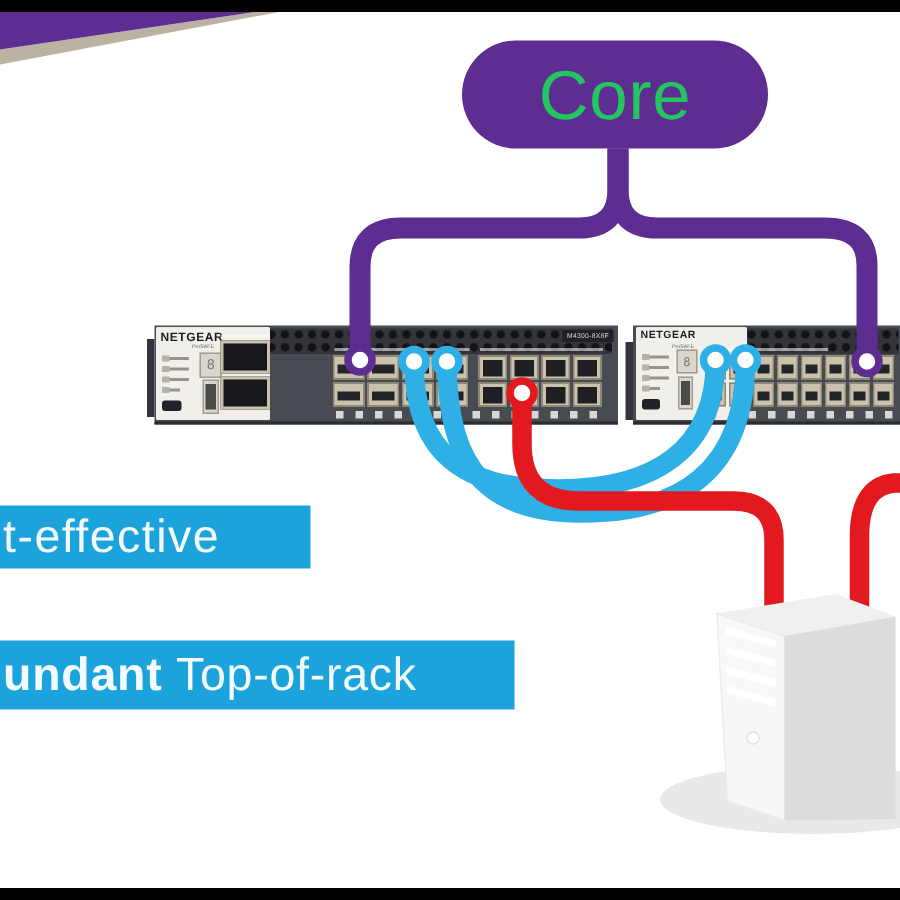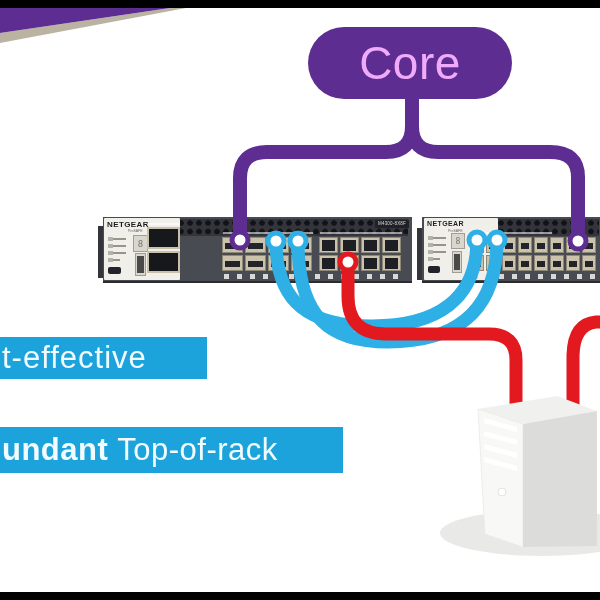--- a/index.html
+++ b/index.html
@@ -10,21 +10,21 @@
   
   .letterbox{left:0;width:600px;height:8px;background:#000;z-index:10;}
   #bar-top{top:0;} #bar-bottom{top:592px;}
 
   
   #ribbon{left:0;top:8px;z-index:6;}
 
   
   #core-box{left:308px;top:27px;width:204px;height:72px;background:#5E2D91;
             border-radius:36px;z-index:2;display:flex;align-items:center;justify-content:center;}
-  #core-box .core-label{color:#f0abfc;font-size:46px;letter-spacing:.5px;}
+  #core-box .core-label{color:#22c55e;font-size:46px;letter-spacing:.5px;}
 
   
   #net-svg{left:0;top:0;z-index:3;}
 
   
   .switch{background:#494B53;border-bottom:2px solid #2B2C31;box-sizing:border-box;z-index:2;}
   #switch-left{left:103px;top:217px;width:309px;height:66px;}
   #switch-right{left:422px;top:217px;width:178px;height:66px;}
   .rack-ear{background:#34353B;width:5px;height:52px;top:226px;z-index:1;}
   #ear-left{left:98px;} #ear-mid-l{left:407px;top:228px;} #ear-mid-r{left:417px;top:228px;}

